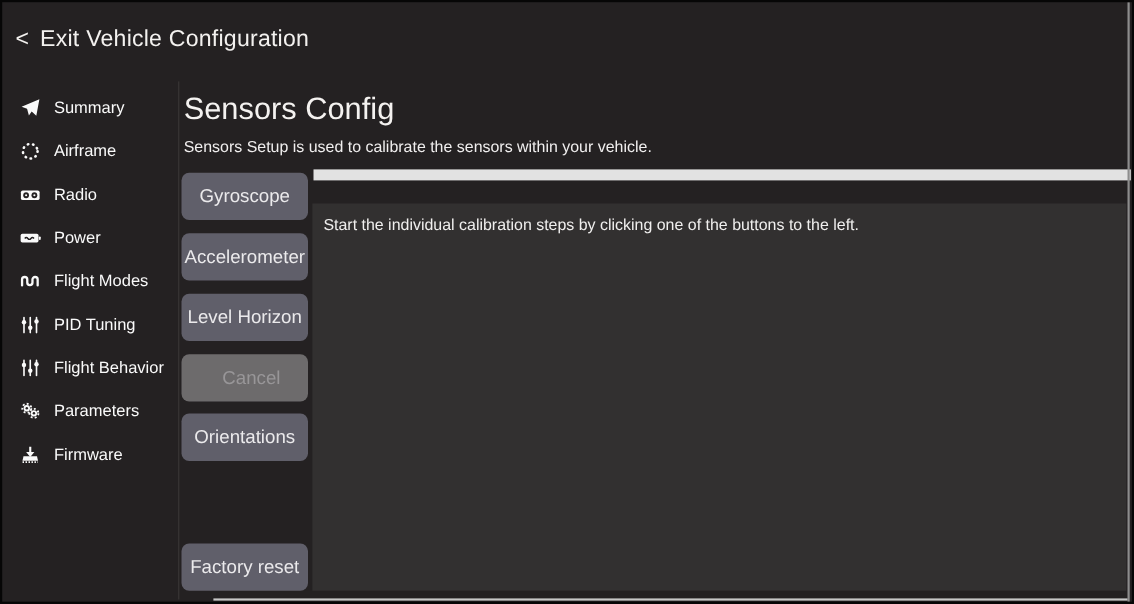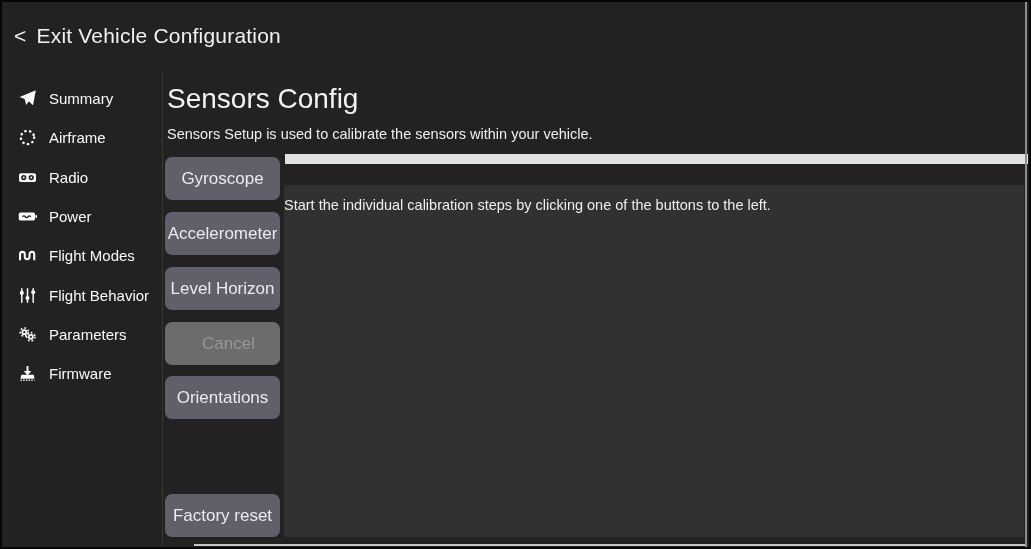--- a/index.html
+++ b/index.html
@@ -40,21 +40,21 @@
     overflow:hidden; white-space:nowrap; cursor:pointer; padding:0 4px;
   }
   .cal-btn.disabled{background:var(--button-disabled,#6d6b6c); color:#989698; cursor:default;}
   
   .progress-track{
     position:absolute; left:283px; top:152px; width:743px; height:10px;
     background:var(--progress-track,#e2e2e2);
   }
   .content-panel{
     position:absolute; left:282px; top:183px; width:740px; height:352px;
-    background:var(--panel,#323030); box-sizing:border-box; padding:12px 0;
+    background:var(--panel,#323030); box-sizing:border-box; padding:12px 10px;
   }
   .instruction{font-size:14.5px; color:#f0efee;}
   
   .right-edge{position:absolute; right:2px; top:0; bottom:0; width:2px; background:#8d8d8d;}
   .bottom-scrollbar{position:absolute; left:192px; right:4px; bottom:1px; height:2px; background:#c7c7c7;}
 </style>
 </head>
 <body style="--background: #242122; --panel: #323030; --accent-selected: #f7ee7c; --button: #605f6a; --button-disabled: #6d6b6c; --progress-track: #e2e2e2;">
 
 <div class="window">
@@ -115,20 +115,31 @@
       </div>
       <div class="side-item">
         <span class="icon">
           <svg viewBox="0 0 24 24" fill="none" stroke="currentColor" stroke-width="1.7" stroke-linecap="round">
             <path d="M5.5 4.2v15.6M12 4.2v15.6M18.5 4.2v15.6"></path>
             <circle cx="5.5" cy="9" r="2.3" fill="currentColor" stroke="none"></circle>
             <circle cx="12" cy="14.8" r="2.3" fill="currentColor" stroke="none"></circle>
             <circle cx="18.5" cy="8.2" r="2.3" fill="currentColor" stroke="none"></circle>
           </svg>
         </span>
+        <span class="lbl">PID Tuning</span>
+      </div>
+      <div class="side-item">
+        <span class="icon">
+          <svg viewBox="0 0 24 24" fill="none" stroke="currentColor" stroke-width="1.7" stroke-linecap="round">
+            <path d="M5.5 4.2v15.6M12 4.2v15.6M18.5 4.2v15.6"></path>
+            <circle cx="5.5" cy="9" r="2.3" fill="currentColor" stroke="none"></circle>
+            <circle cx="12" cy="14.8" r="2.3" fill="currentColor" stroke="none"></circle>
+            <circle cx="18.5" cy="8.2" r="2.3" fill="currentColor" stroke="none"></circle>
+          </svg>
+        </span>
         <span class="lbl">Flight Behavior</span>
       </div>
       <div class="side-item">
         <span class="icon">
           <svg viewBox="0 0 24 24">
             <circle cx="8.4" cy="9.3" r="3.3" fill="currentColor"></circle>
             <circle cx="8.4" cy="9.3" r="4.7" fill="none" stroke="currentColor" stroke-width="1.9" stroke-dasharray="2 2.3"></circle>
             <circle cx="15.8" cy="14.6" r="3.3" fill="currentColor"></circle>
             <circle cx="15.8" cy="14.6" r="4.7" fill="none" stroke="currentColor" stroke-width="1.9" stroke-dasharray="2 2.3"></circle>
             <circle cx="8.4" cy="9.3" r="1.3" fill="var(--hole,#242122)"></circle>

